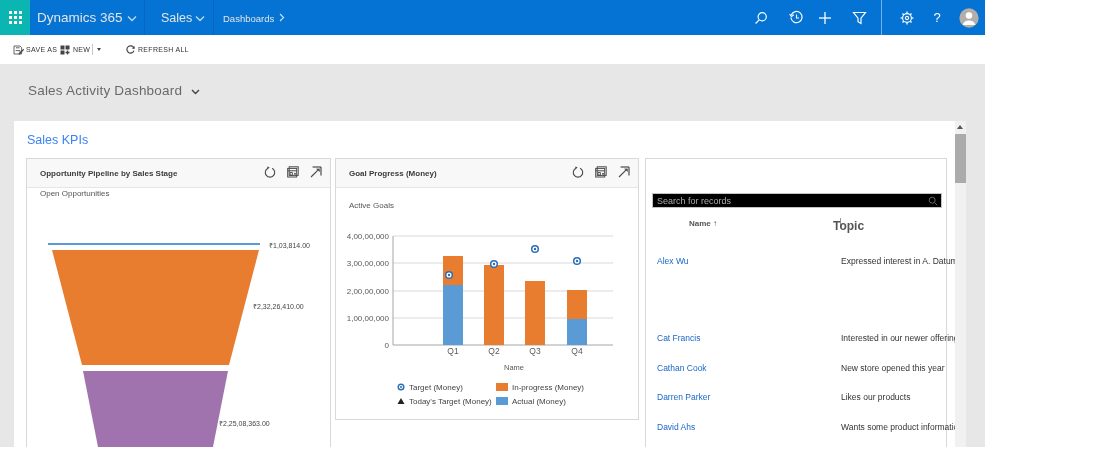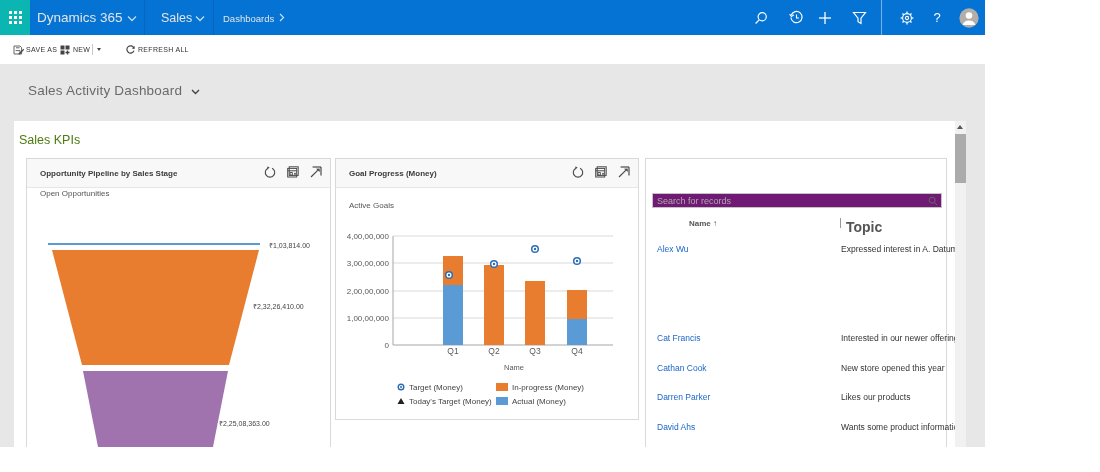--- a/index.html
+++ b/index.html
@@ -12,21 +12,21 @@
            display:grid; grid-template-columns:3px 3px 3px; grid-template-rows:3px 3px 3px; gap:2px; }
   .wgrid i { background:#fff; }
   .navtext { position:absolute; color:#e5e5e5; white-space:nowrap; }
   .navsep { position:absolute; top:0; width:1px; height:35px; background:#0A63BE; }
   .navicon { position:absolute; top:0; height:35px; display:flex; align-items:center; justify-content:center; }
   .cmd { position:absolute; left:0; top:35px; width:985px; height:29px; background:#fff; }
   .cmditem { position:absolute; top:0; height:29px; display:flex; align-items:center; color:#333; font-size:7px; letter-spacing:0.3px; white-space:nowrap; }
   .greyband { position:absolute; left:0; top:64px; width:985px; height:383px; background:#E7E7E7; }
   .title { position:absolute; left:28px; top:83px; font-size:13.5px; color:#6A6A6A; letter-spacing:0.2px; }
   .panel { position:absolute; left:14px; top:121px; width:952px; height:326px; background:#fff; overflow:hidden; }
-  .kpis { position:absolute; left:5px; top:12px; font-size:12.5px; color:#4d7c0f; }
+  .kpis { position:absolute; left:13px; top:12px; font-size:12.5px; color:#3b82f6; }
   .card { position:absolute; background:#fff; border:1px solid #D9D9D9; }
   .cardhead { position:absolute; left:0; top:0; right:0; height:29px; background:#F8F8F8; border-bottom:1px solid #E6E6E6; }
   .cardtitle { position:absolute; left:13px; top:10px; font-size:8px; font-weight:bold; color:#3B3B3B; white-space:nowrap; }
   .cardicons { position:absolute; right:8px; top:7px; display:flex; gap:11px; }
   .sub { position:absolute; font-size:8px; color:#555; }
   .scroll { position:absolute; left:941px; top:0; width:11px; height:326px; background:#F1F1F1; }
   .thumb { position:absolute; left:0; top:13px; width:11px; height:49px; background:#ABABAB; }
   .uparrow { position:absolute; left:2px; top:4px; width:0; height:0; border-left:3.5px solid transparent; border-right:3.5px solid transparent; border-bottom:4px solid #555; }
   .row { position:absolute; left:0; width:100%; height:29px; }
   .rname { position:absolute; left:11px; top:9px; font-size:8.5px; color:#1A66C8; white-space:nowrap; }
@@ -273,35 +273,35 @@
           <polygon points="78,239 81.5,245 74.5,245" fill="#222"></polygon>
           <text x="86" y="245">Today's Target (Money)</text>
           <rect x="173" y="238" width="12" height="8" fill="#5B9BD5"></rect>
           <text x="189" y="245">Actual (Money)</text>
         </g>
       </svg>
     </div>
 
     <div class="card" style="left:631px; top:37px; width:302px; height:300px;">
 
-      <div class="abs" style="left:6px; top:34px; width:290px; height:15px; border:1px solid #C4C4C4; background:#701a75;">
+      <div class="abs" style="left:6px; top:34px; width:290px; height:15px; border:1px solid #C4C4C4; background:#000000;">
         <span class="abs" style="left:4px; top:2px; font-size:9px; color:#ABABAB;">Search for records</span>
         <svg class="abs" style="right:3px; top:2px;" width="10" height="10" viewBox="0 0 10 10">
             <circle cx="4.2" cy="4.2" r="3" fill="none" stroke="#666" stroke-width="1"></circle>
             <line x1="6.5" y1="6.5" x2="9.2" y2="9.2" stroke="#666" stroke-width="1"></line>
           </svg>
       </div>
 
       <div class="abs" style="left:0px; top:57px; width:100%; height:16px;">
         <span class="abs" style="left:11px; top:3px; font-size:8px; font-weight:bold; color:#555;padding-left:32px;">Name ↑</span>
         <div class="abs" style="left:194px; top:2px; width:1px; height:10px; background:#999;"></div>
-        <span class="abs" style="left:200px; top:3px; font-size:14px; font-weight:bold; color:#555;">Topic</span>
-      </div>
-
-      <div class="row" style="top:76px;text-align:right;">
+        <span class="abs" style="left:187px; top:3px; font-size:12px; font-weight:bold; color:#555;">Topic</span>
+      </div>
+
+      <div class="row" style="top:88px;text-align:right;">
           <span class="rname">Alex Wu</span>
           <span class="rtopic">Expressed interest in A. Datum X line</span>
         </div>
       <div class="row" style="top:165px;">
           <span class="rname">Cat Francis</span>
           <span class="rtopic">Interested in our newer offerings</span>
         </div>
       <div class="row" style="top:195px;">
           <span class="rname">Cathan Cook</span>
           <span class="rtopic">New store opened this year</span>

